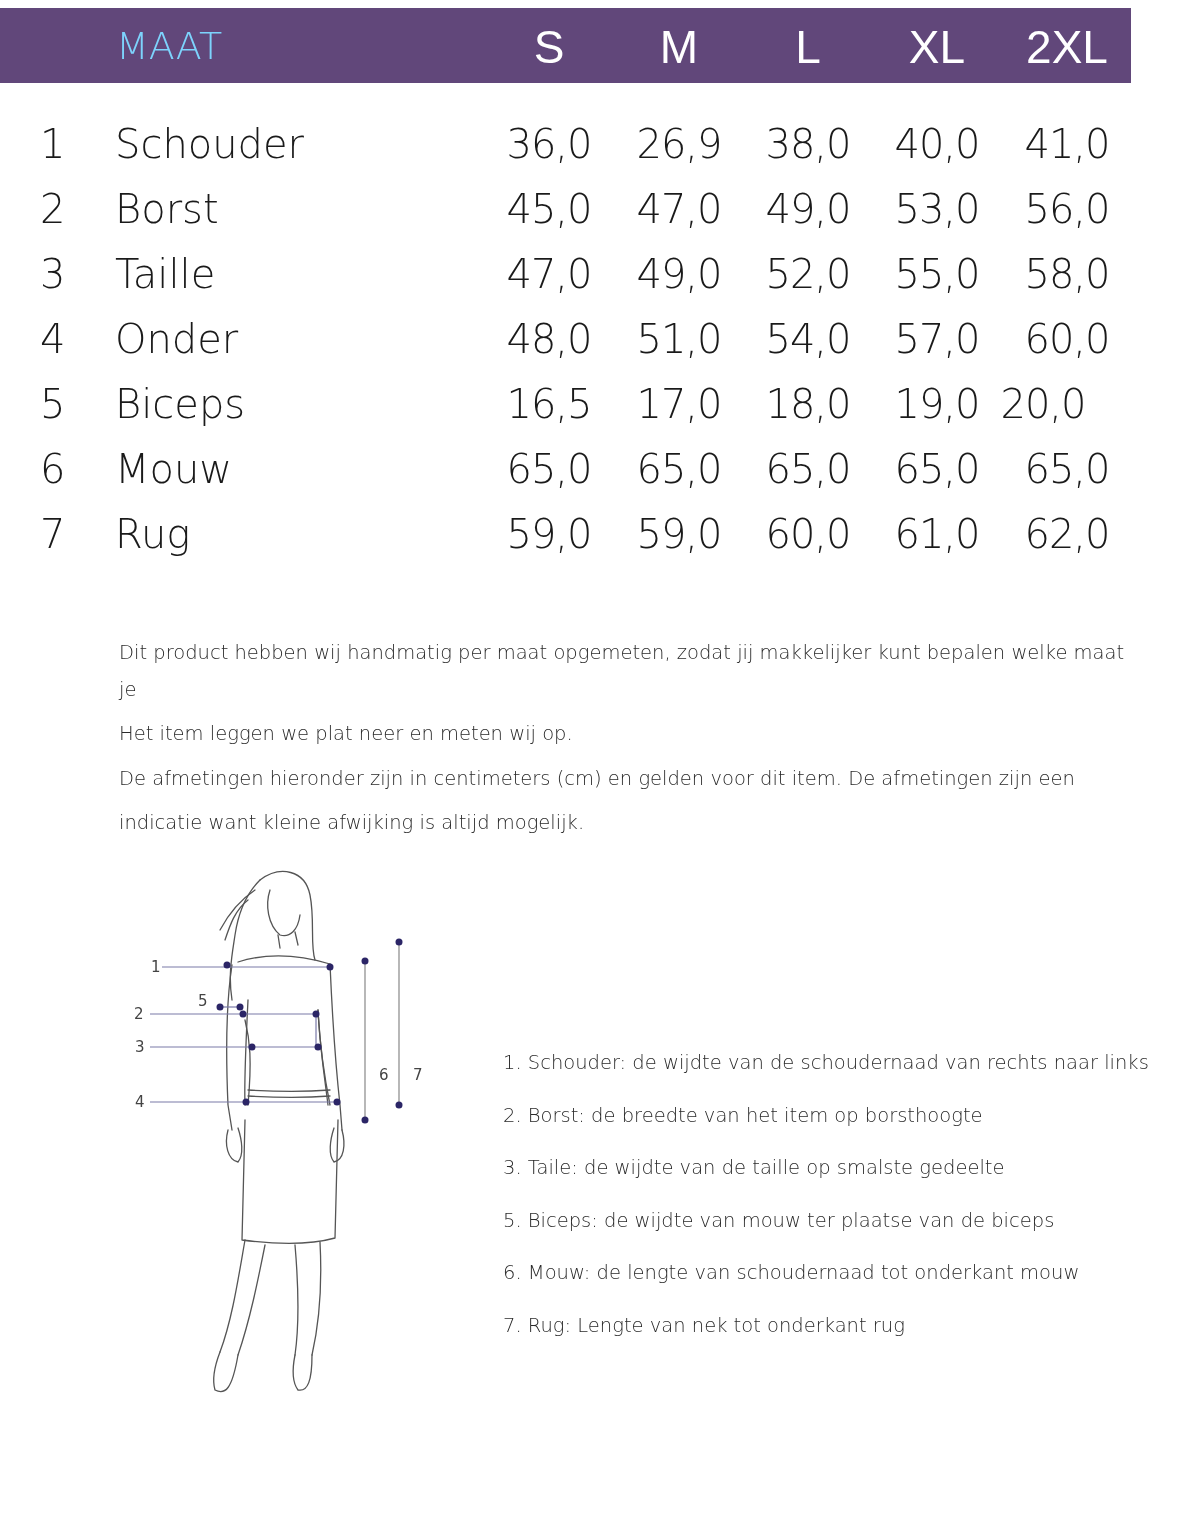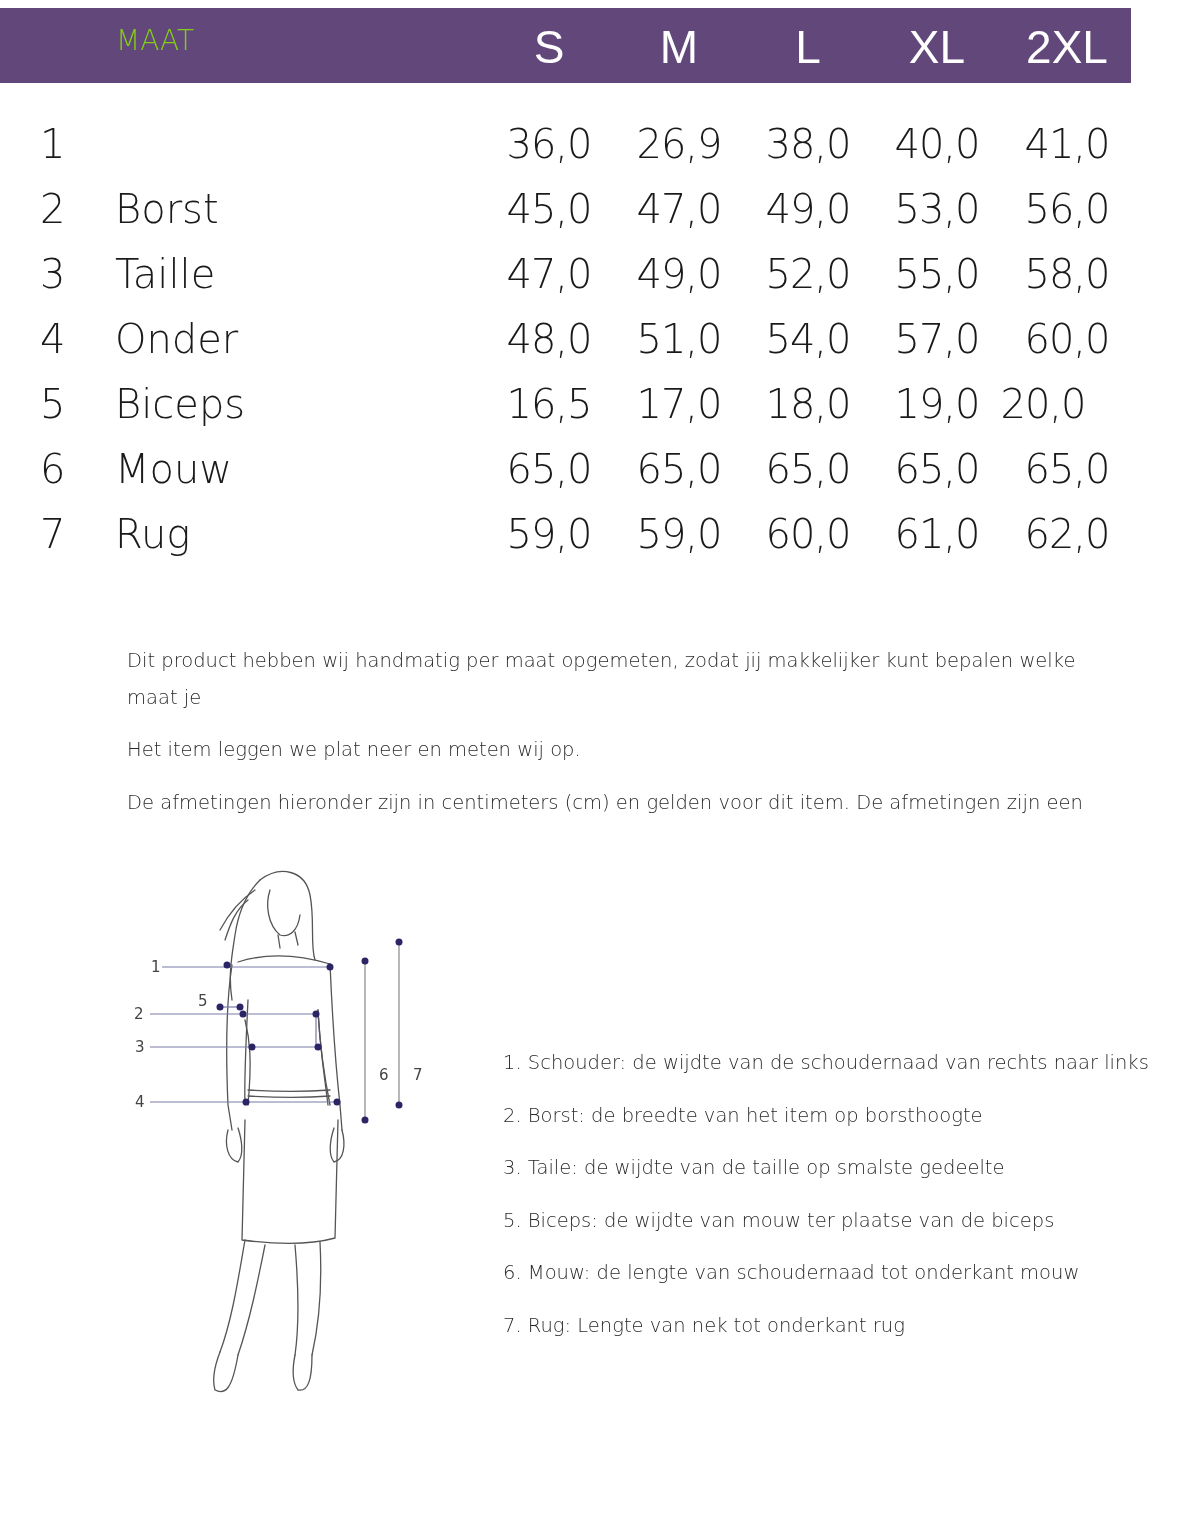--- a/index.html
+++ b/index.html
@@ -7,21 +7,21 @@
       width: 1200px; height: 1537px; position: relative; overflow: hidden;
       font-family: "DejaVu Sans", sans-serif; color: #1a1a1a;
     }
     .header-bar {
       position: absolute; left: 0; top: 8px; width: 1131px; height: 75px;
       background: #61477a;
     }
     .header-bar .maat {
       position: absolute; left: 116px; top: 16px;
       font-family: "DejaVu Sans", sans-serif; font-weight: 200;
-      font-size: 28px; color: #84cc16; letter-spacing: 0px;
+      font-size: 38px; color: #7dd3fc; letter-spacing: 0px;
       -webkit-font-smoothing: antialiased;
     }
     .header-bar .size {
       position: absolute; top: 12px; width: 130px; text-align: center;
       font-family: "Liberation Sans", sans-serif; font-size: 46px; color: #ffffff;
     }
     .row { position: absolute; left: 0; width: 1200px; height: 64px; }
     .row .num {
       position: absolute; left: 40px; top: 0;
       font-family: "DejaVu Sans", sans-serif; font-weight: 200; font-size: 40px; color: #1a1a1a;
@@ -33,21 +33,21 @@
     .row .val {
       position: absolute; top: 0; width: 130px; text-align: center;
       font-family: "DejaVu Sans", sans-serif; font-weight: 200; font-size: 40px; color: #1a1a1a;
       letter-spacing: -1px;
     }
     .intro {
       position: absolute; left: 111px; top: 627px; width: 1030px;
       font-family: "DejaVu Sans", sans-serif; font-weight: 200; font-size: 19.5px;
       line-height: 36.5px; color: #2a2a2a;
     }
-    .intro p { margin: 16px; }
+    .intro p { margin: 8px; }
     .legend {
       position: absolute; left: 487px; top: 1029px; width: 680px;
       font-family: "DejaVu Sans", sans-serif; font-weight: 200; font-size: 19.5px;
       line-height: 36.5px; color: #2a2a2a;
     }
     .legend p { margin: 16px; white-space: nowrap; }
     .figure { position: absolute; left: 120px; top: 860px; width: 320px; height: 540px; }
     .figure svg { display: block; }
   </style>
 </head>
@@ -58,20 +58,21 @@
   <span class="size" style="left:484px">S</span>
   <span class="size" style="left:614px">M</span>
   <span class="size" style="left:743px">L</span>
   <span class="size" style="left:872px">XL</span>
   <span class="size" style="left:1002px">2XL</span>
 </div>
 
 <div>
   <div class="row" style="top:121px">
     <span class="num">1</span>
+    <span class="label">Schouder</span>
     <span class="val" style="left:484px">36,0</span>
     <span class="val" style="left:614px">26,9</span>
     <span class="val" style="left:743px">38,0</span>
     <span class="val" style="left:872px">40,0</span>
     <span class="val" style="left:1002px">41,0</span>
   </div>
   <div class="row" style="top:186px">
     <span class="num">2</span>
     <span class="label">Borst</span>
     <span class="val" style="left:484px">45,0</span>
@@ -124,20 +125,21 @@
     <span class="val" style="left:743px">60,0</span>
     <span class="val" style="left:872px">61,0</span>
     <span class="val" style="left:1002px">62,0</span>
   </div>
 </div>
 
 <div class="intro">
   <p>Dit product hebben wij handmatig per maat opgemeten, zodat jij makkelijker kunt bepalen welke maat je</p>
   <p>Het item leggen we plat neer en meten wij op.</p>
   <p>De afmetingen hieronder zijn in centimeters (cm) en gelden voor dit item. De afmetingen zijn een</p>
+  <p>indicatie want kleine afwijking is altijd mogelijk.</p>
 </div>
 
 <div class="figure">
   <svg width="320" height="540" viewBox="0 0 320 540">
     <g fill="none" stroke="#555" stroke-width="1.3" stroke-linecap="round" stroke-linejoin="round">
 
       <path d="M140 20 C 160 5, 185 10, 190 35 C 195 60, 190 85, 195 100"></path>
       <path d="M140 20 C 125 35, 118 55, 115 75 C 112 95, 108 115, 112 140"></path>
       <path d="M135 30 C 120 40, 108 55, 100 70"></path>
       <path d="M128 40 C 115 50, 110 65, 105 80"></path>

